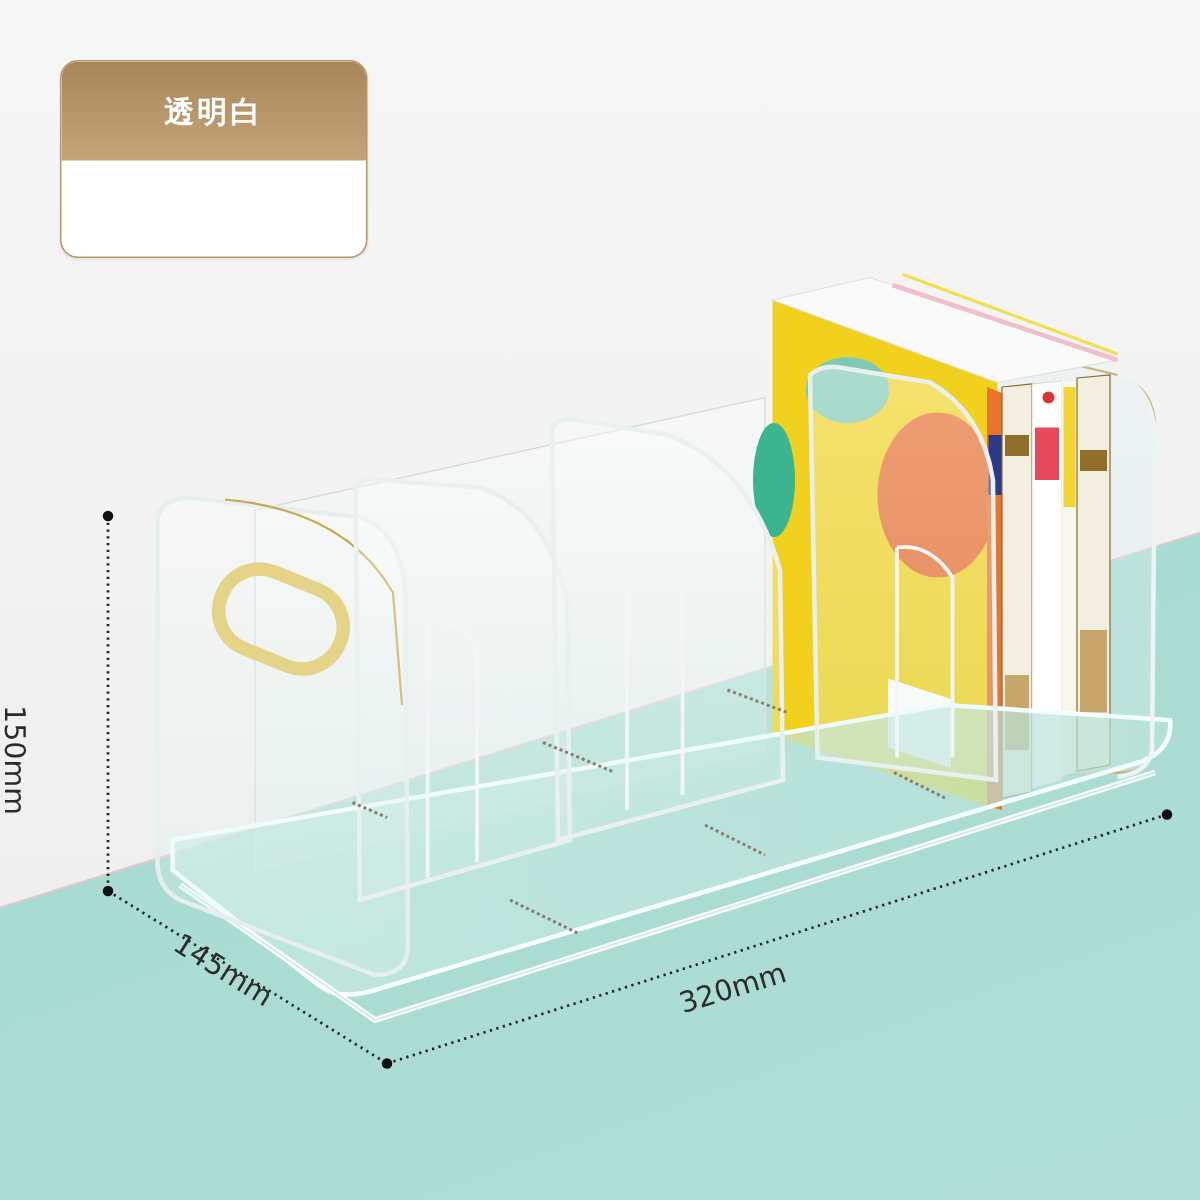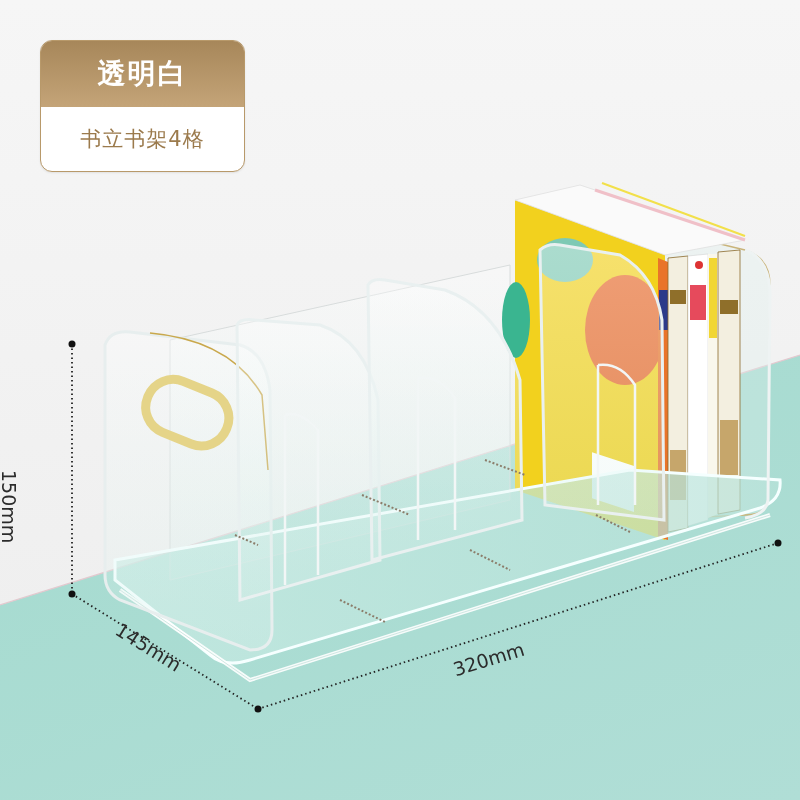--- a/index.html
+++ b/index.html
@@ -6,21 +6,21 @@
   body { width:800px; height:800px; overflow:hidden; position:relative; background:#f1f1f1; font-family:"DejaVu Sans", sans-serif; }
   .scene { position:absolute; inset:0; }
   .wall { position:absolute; inset:0; background:linear-gradient(180deg,#f6f6f6 0%,#ededed 100%); }
   .floor { position:absolute; inset:0; background:linear-gradient(160deg,#8fd0c1 0%,#a6dbd0 45%,#b0ded6 100%);
            clip-path:polygon(0 605px, 800px 355px, 800px 800px, 0 800px); }
   .floor-edge { position:absolute; left:0; top:0; width:800px; height:800px; pointer-events:none; }
 
   .label-box { position:absolute; left:40px; top:40px; width:205px; height:132px; border-radius:12px; overflow:hidden;
                border:1.5px solid #b8996a; box-sizing:border-box; background:#fff; box-shadow:0 1px 2px rgba(0,0,0,.08); }
   .label-top { height:66px; background:linear-gradient(180deg,#a7875a 0%,#c4a478 100%); display:flex; align-items:center; justify-content:center; }
-  .label-title { color:#fff; font-size:28px; font-weight:bold; letter-spacing:2px; }
+  .label-title { color:#fff; font-size:20px; font-weight:bold; letter-spacing:2px; }
   .label-bottom { height:64px; display:flex; align-items:center; justify-content:center; }
   .label-sub { color:#9b7a4c; font-size:21px; letter-spacing:1px; }
 
   .dim { position:absolute; color:#2b2b2b; font-size:19px; font-family:"DejaVu Sans", sans-serif; white-space:nowrap; }
   .dim-h { left:20px; top:470px; transform-origin:left top; transform:rotate(90deg); }
   .dim-d { left:112px; top:636px; transform:rotate(32deg); }
   .dim-w { left:452px; top:648px; transform:rotate(-17deg); }
 
   .product { position:absolute; left:0; top:0; width:800px; height:800px; }
 </style>
@@ -129,17 +129,14 @@
   </svg>
 
   <div class="dim dim-h">150mm</div>
   <div class="dim dim-d">145mm</div>
   <div class="dim dim-w">320mm</div>
 
   <div class="label-box">
     <div class="label-top">
       <span class="label-title">透明白</span>
     </div>
-    <div class="label-bottom">
-      <span class="label-sub">书立书架4格</span>
-    </div>
   </div>
 </div>
 
 </body></html>

